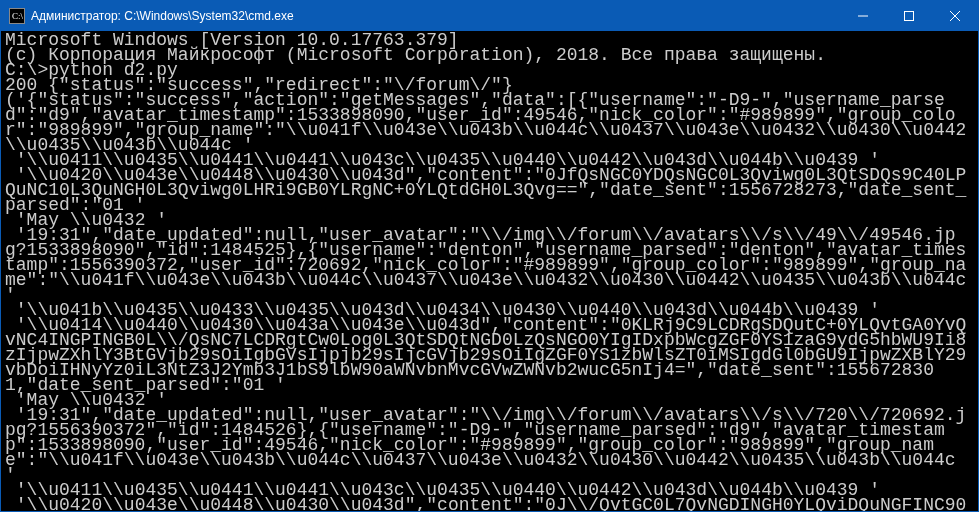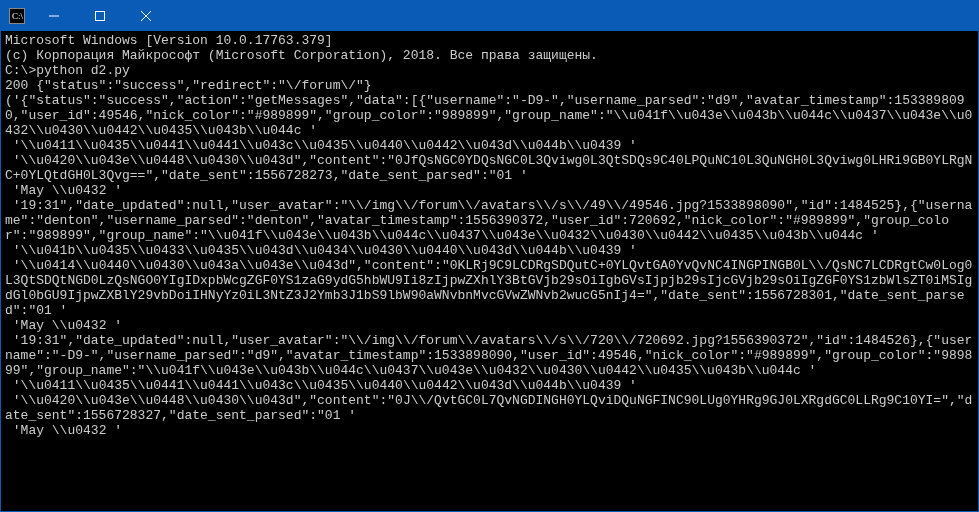--- a/index.html
+++ b/index.html
@@ -11,38 +11,39 @@
   }
   .titlebar .icon { width: 16px; height: 16px; margin: 0 6px 0 8px; display: inline-flex; align-items: center; justify-content: center; }
   .titlebar .title { flex: 1; white-space: nowrap; overflow: hidden; }
   .win-controls { display: flex; height: 100%; }
   .win-btn {
     width: 46px; height: 100%; display: flex; align-items: center; justify-content: center;
     color: #fff; font-family: 'Segoe UI', sans-serif;
   }
   .win-btn svg { width: 10px; height: 10px; }
   .terminal {
-    flex: 1; background: #000; color: #ccc; font-size: 13px; line-height: 15px;
+    flex: 1; background: #000; color: #ccc; font-size: 18px; line-height: 15px;
     padding: 2px 4px; overflow: hidden; white-space: pre-wrap; word-break: break-all;
     font-family: Consolas, 'Courier New', monospace;
   }
   .line { display: block; }
 </style>
 </head>
 <body>
 
 <div class="window">
   <div class="titlebar">
     <span class="icon">
       <svg viewBox="0 0 16 16" width="16" height="16">
         <rect x="0" y="0" width="16" height="16" fill="#000"></rect>
         <rect x="0.5" y="0.5" width="15" height="15" fill="none" stroke="#888" stroke-width="1"></rect>
         <text x="3" y="11" font-size="9" fill="#fff" font-family="Consolas">C:\</text>
       </svg>
     </span>
+    <span class="title">Администратор: C:\Windows\System32\cmd.exe</span>
     <div class="win-controls">
       <div class="win-btn">
         <svg viewBox="0 0 10 10">
             <line x1="0" y1="5" x2="10" y2="5" stroke="#fff" stroke-width="1"></line>
           </svg>
       </div>
       <div class="win-btn">
         <svg viewBox="0 0 10 10">
             <rect x="0.5" y="0.5" width="9" height="9" fill="none" stroke="#fff" stroke-width="1"></rect>
           </svg>

